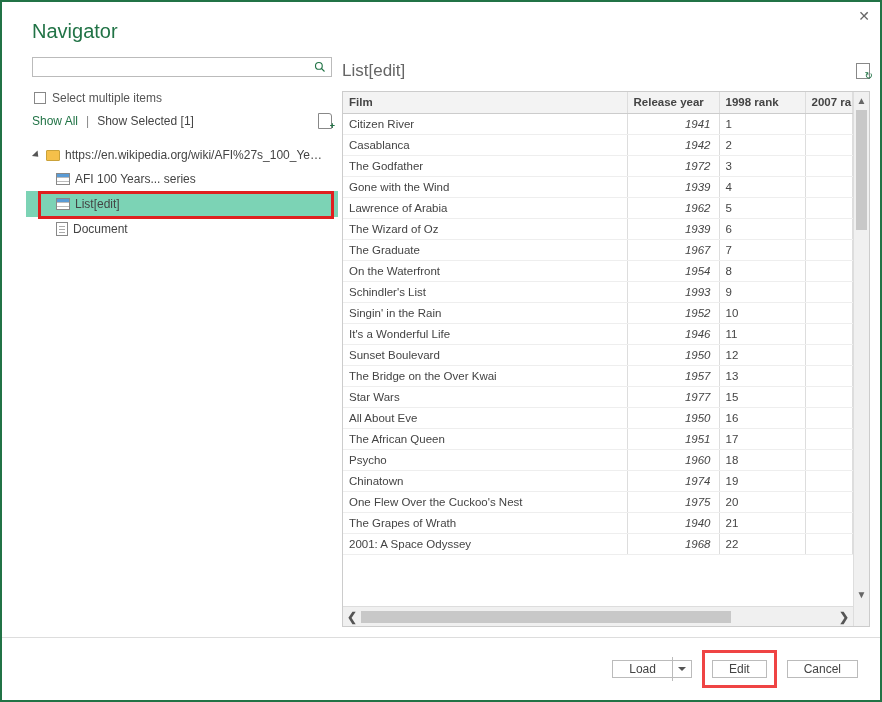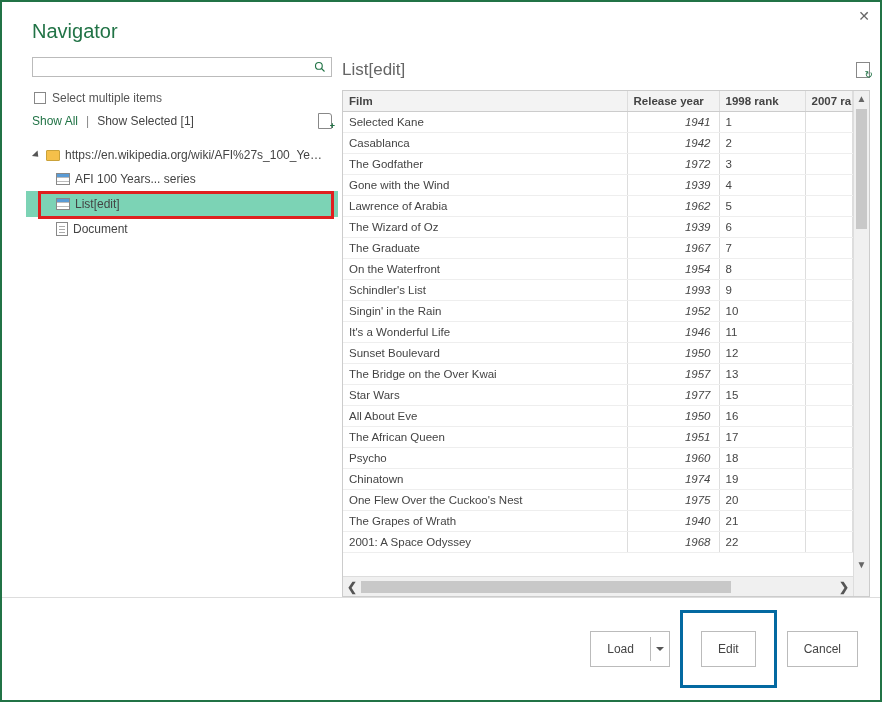--- a/index.html
+++ b/index.html
@@ -286,21 +286,21 @@
     gap: 10px;
     align-items:center;
   }
   .btn {
     border: 1px solid #bbb;
     background: #fff;
     padding: 4px 16px;
     font-family: inherit;
     font-size: 12px;
     color:#444;
-    height: 36px;
+    height: 18px;
     display:flex;
     align-items:center;
   }
   .btn-split {
     display:flex;
     padding:0;
   }
   .btn-split .main-b{
     padding:0 16px;
     display:flex;align-items:center;
@@ -310,22 +310,22 @@
   .btn-split .caret{
     width:18px;display:flex;align-items:center;justify-content:center;
   }
   .caret-down{
     width:0;height:0;
     border-left:4px solid transparent;
     border-right:4px solid transparent;
     border-top:4px solid #555;
   }
   .edit-highlight{
-    border:3px solid #0369a1;
-    padding:18px;
+    border:3px solid #ef4444;
+    padding:7px;
   }
 </style>
 </head>
 <body>
 
 <div class="window">
   <div class="close-x">✕</div>
   <div class="title">Navigator</div>
 
   <div class="main">
@@ -395,21 +395,21 @@
             <thead>
               <tr>
                 <th>Film</th>
                 <th class="year-h">Release year</th>
                 <th>1998 rank</th>
                 <th>2007 rank</th>
               </tr>
             </thead>
             <tbody id="grid-body">
                 <tr>
-                  <td>Selected Kane</td>
+                  <td>Citizen River</td>
                   <td class="year">1941</td>
                   <td>1</td>
                   <td></td>
                 </tr>
                 <tr>
                   <td>Casablanca</td>
                   <td class="year">1942</td>
                   <td>2</td>
                   <td></td>
                 </tr>

